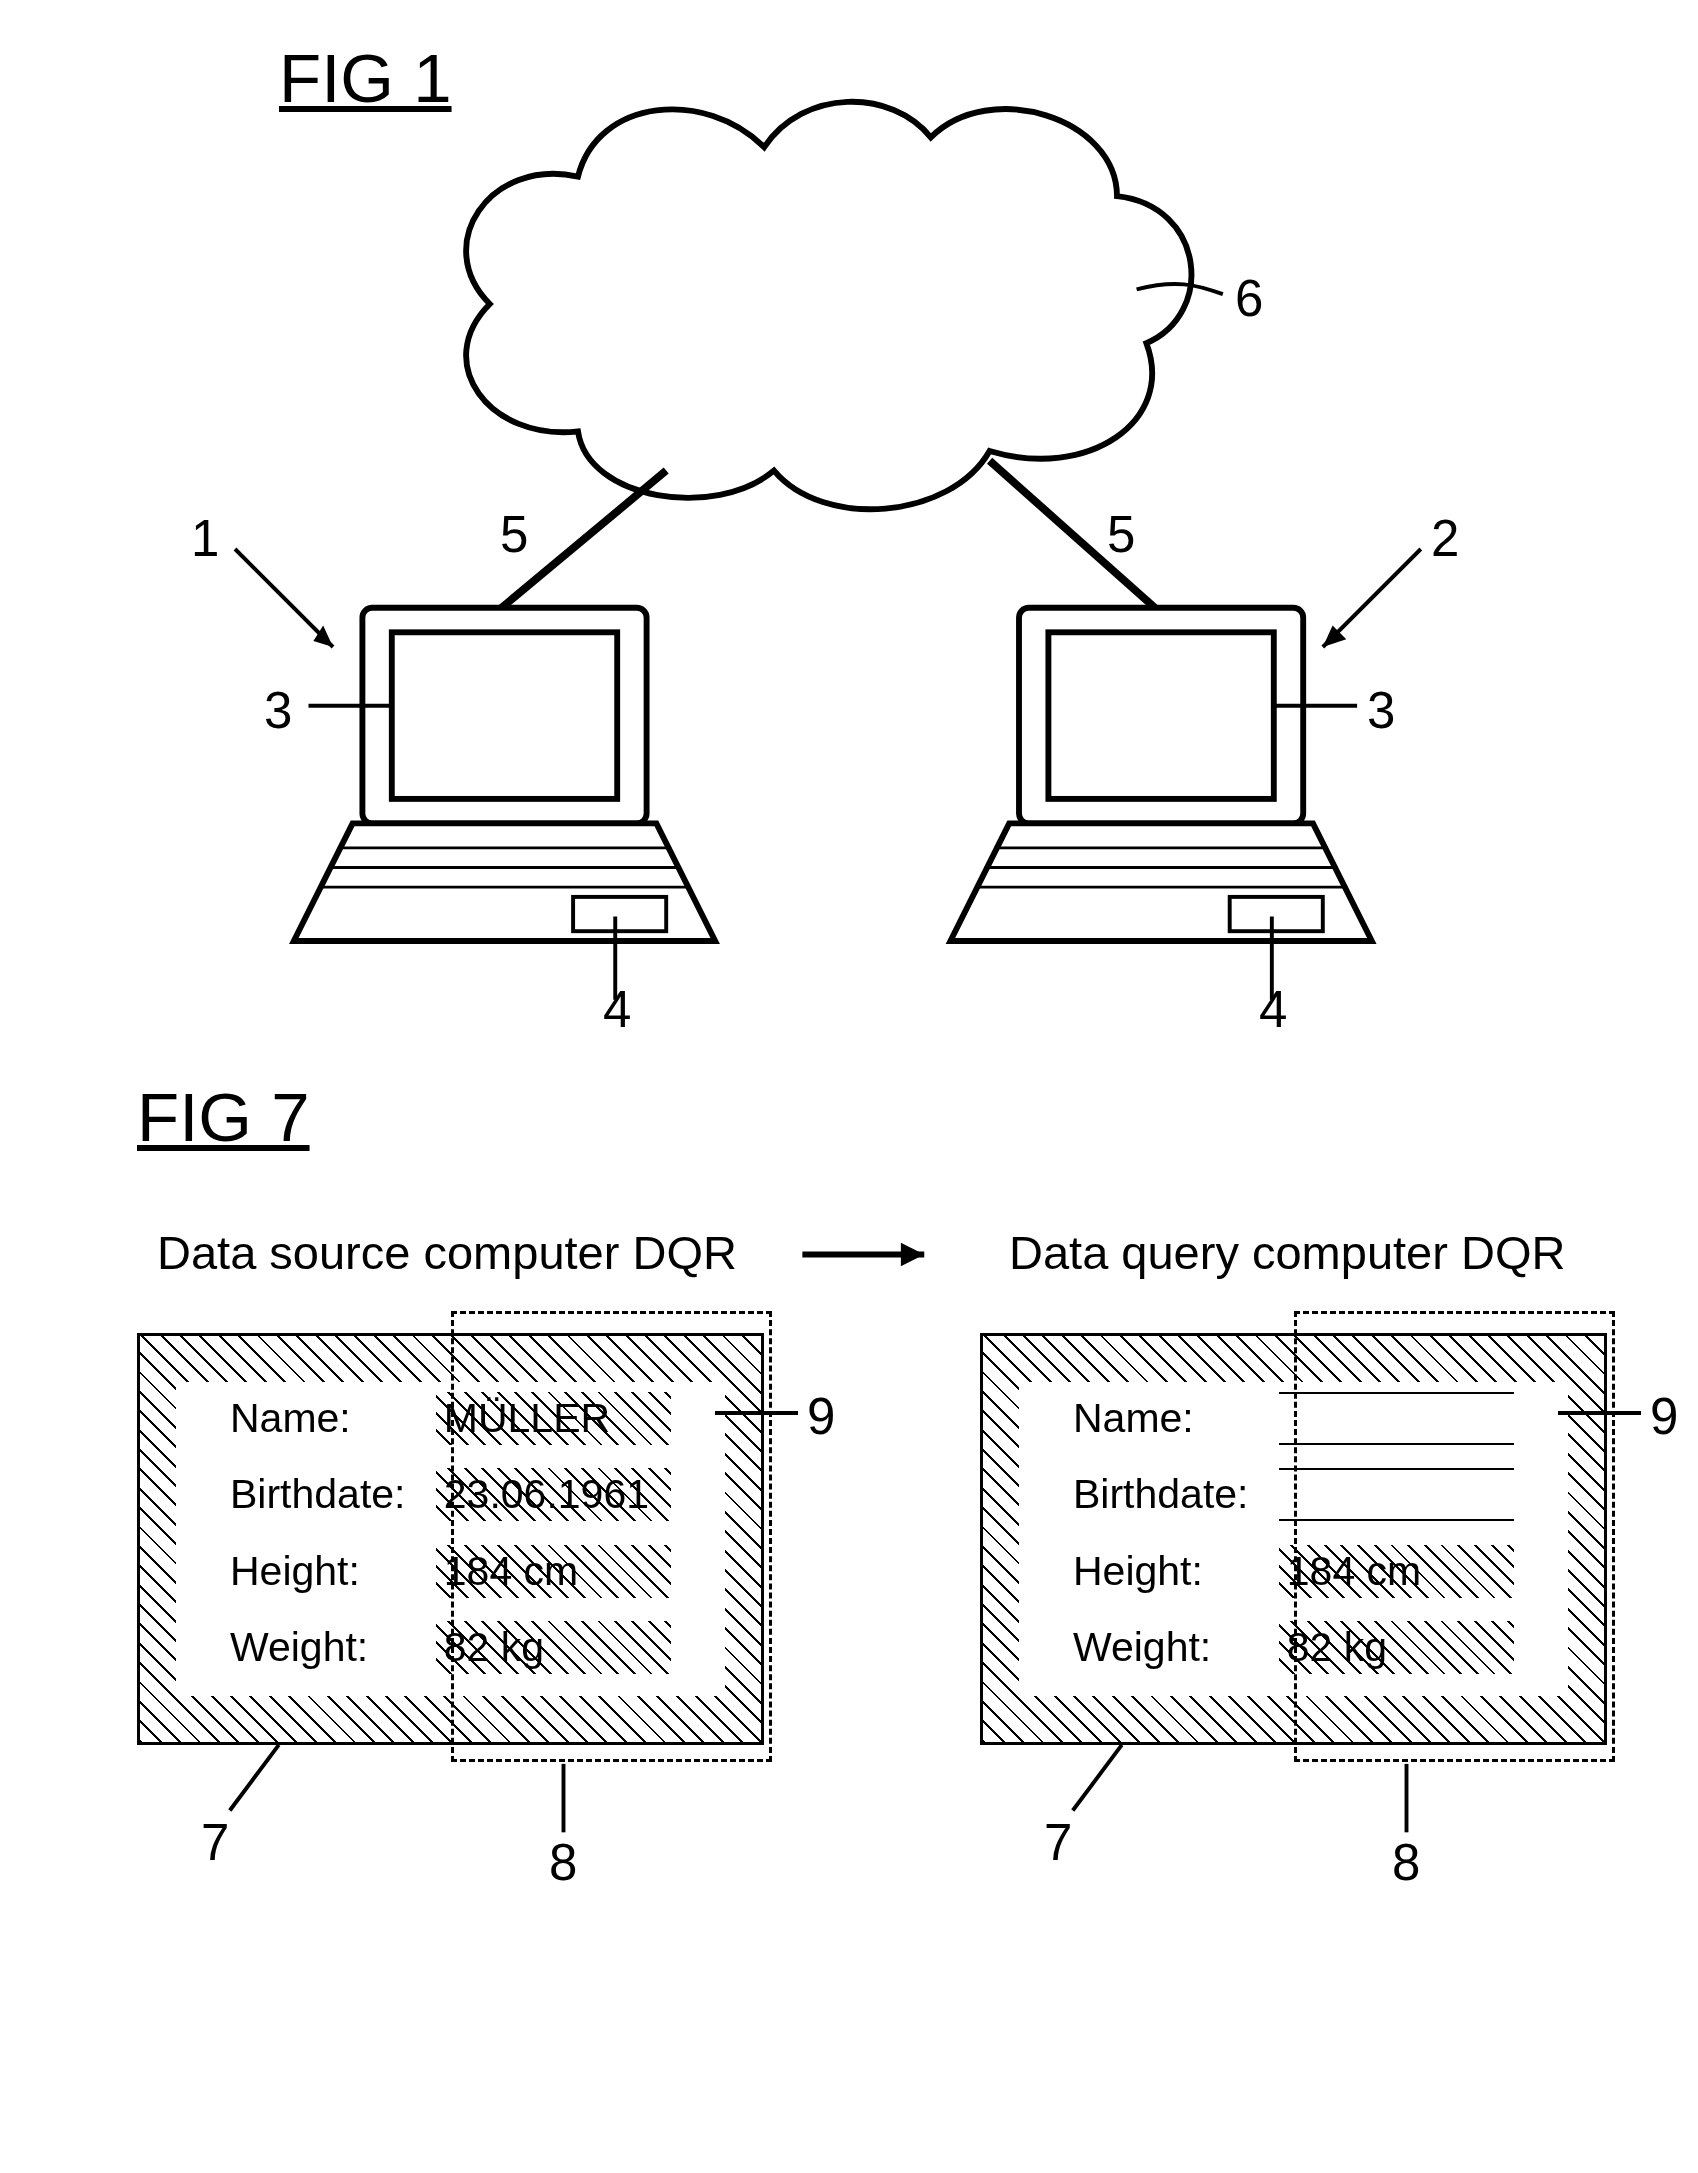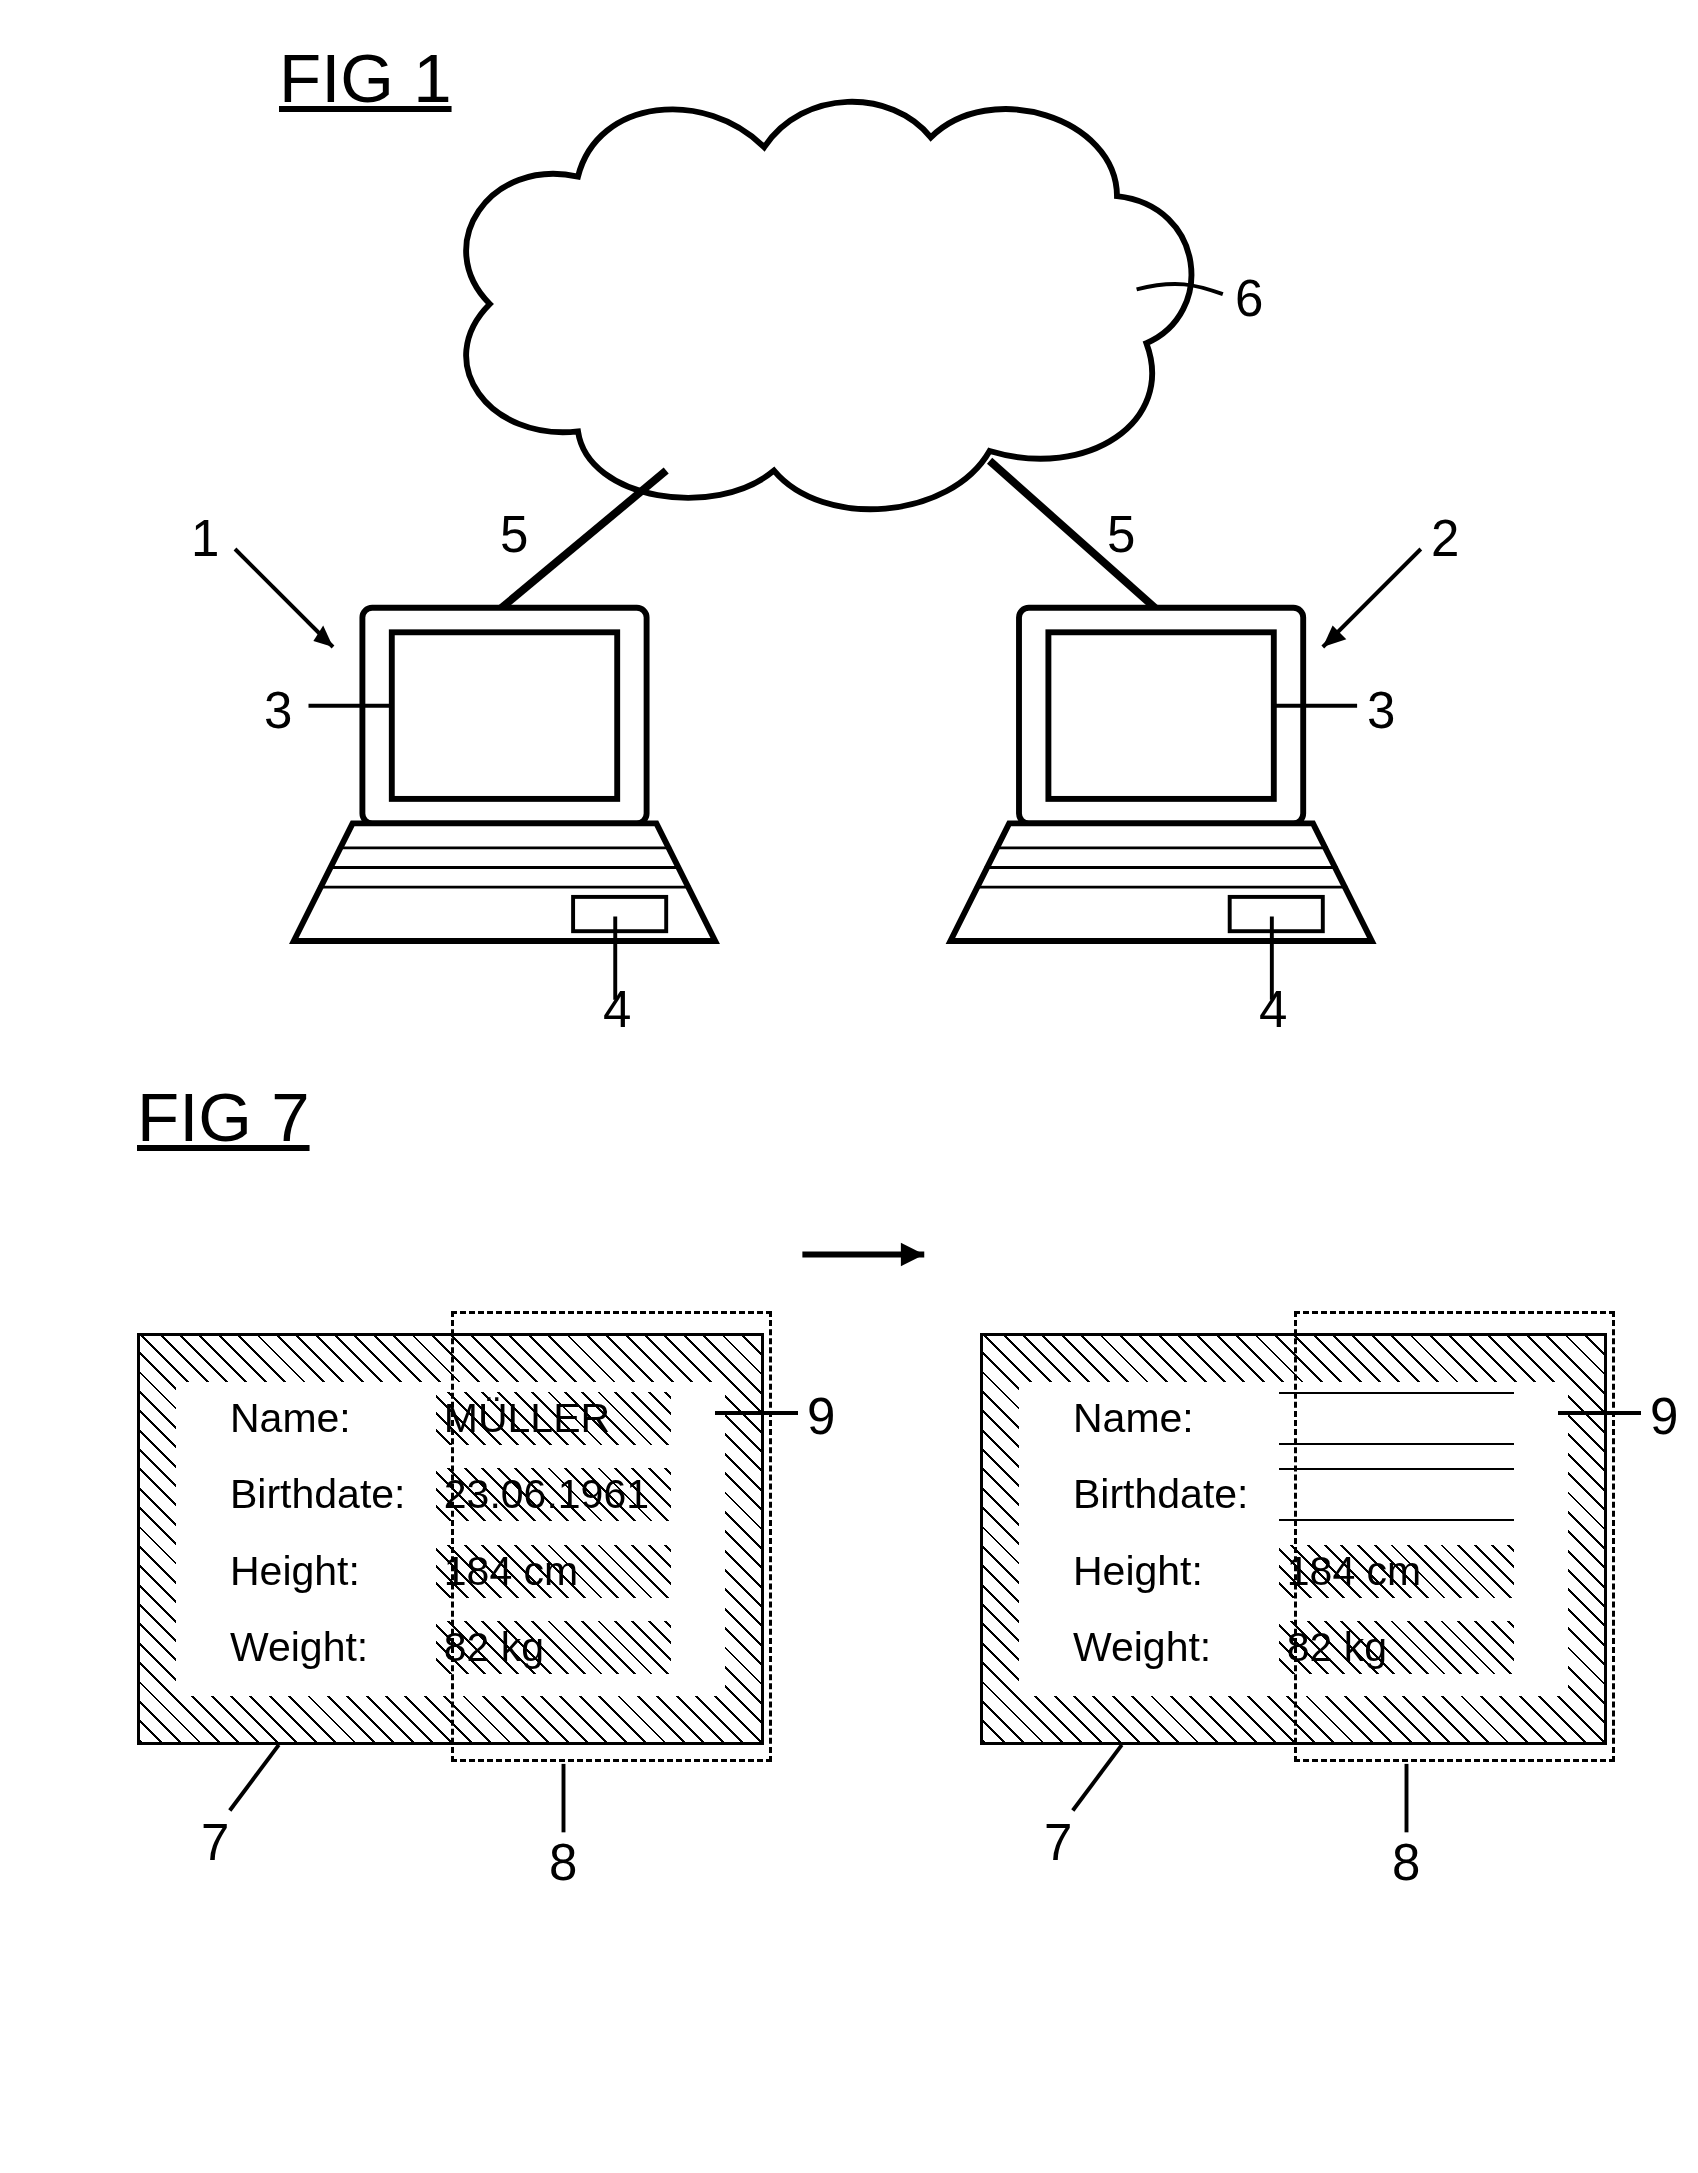--- a/index.html
+++ b/index.html
@@ -147,20 +147,22 @@
   <div class="ref-label" style="left:1068px; top:466px;">5</div>
   <div class="ref-label" style="left:225px; top:642px;">3</div>
   <div class="ref-label" style="left:1328px; top:642px;">3</div>
   <div class="ref-label" style="left:564px; top:941px;">4</div>
   <div class="ref-label" style="left:1220px; top:941px;">4</div>
 </div>
 
 <div class="figure" style="height:1039px; margin-top:39px;">
   <div class="fig-title" style="left:98px; top:0;">FIG 7</div>
 
+  <div class="caption" style="left:118px; top:147px;">Data source computer DQR</div>
+  <div class="caption" style="left:970px; top:147px;">Data query computer DQR</div>
 
   <svg style="position:absolute; left:753px; top:157px;" width="167" height="39" viewBox="0 0 170 40">
     <line x1="10" y1="20" x2="135" y2="20" stroke="#000" stroke-width="6"></line>
     <path d="M 135 20 l -24 -12 l 0 24 z" fill="#000"></path>
   </svg>
 
   <div class="hatch-box" style="left:98px; top:255px; width:627px; height:412px;">
     <div class="hatch" style="position:absolute; inset:0; border:3.9px solid #000;"></div>
     <div class="data-box" style="left:39px; top:49px; width:549px; height:314px;">
       <div class="row">

